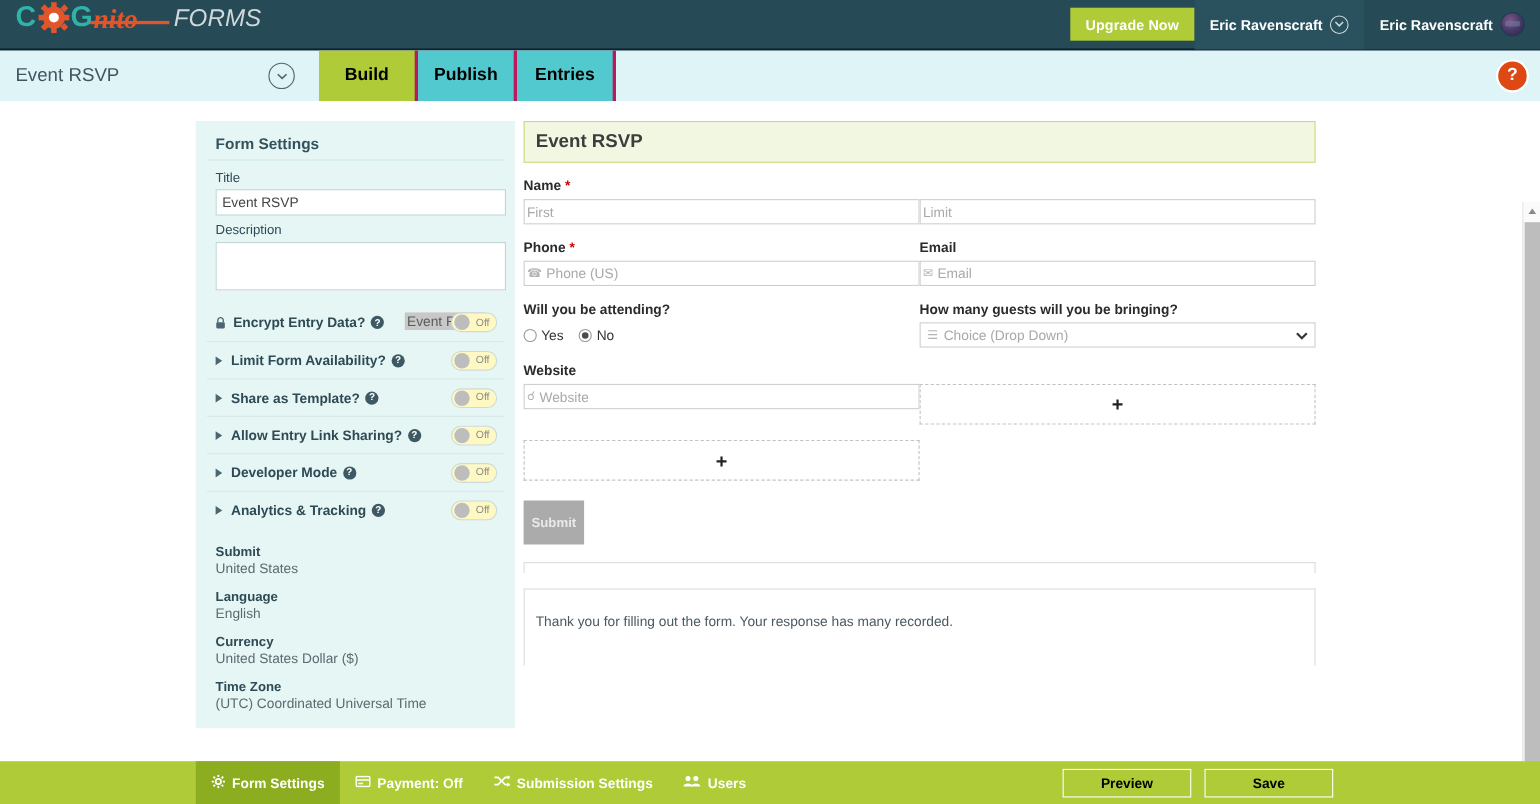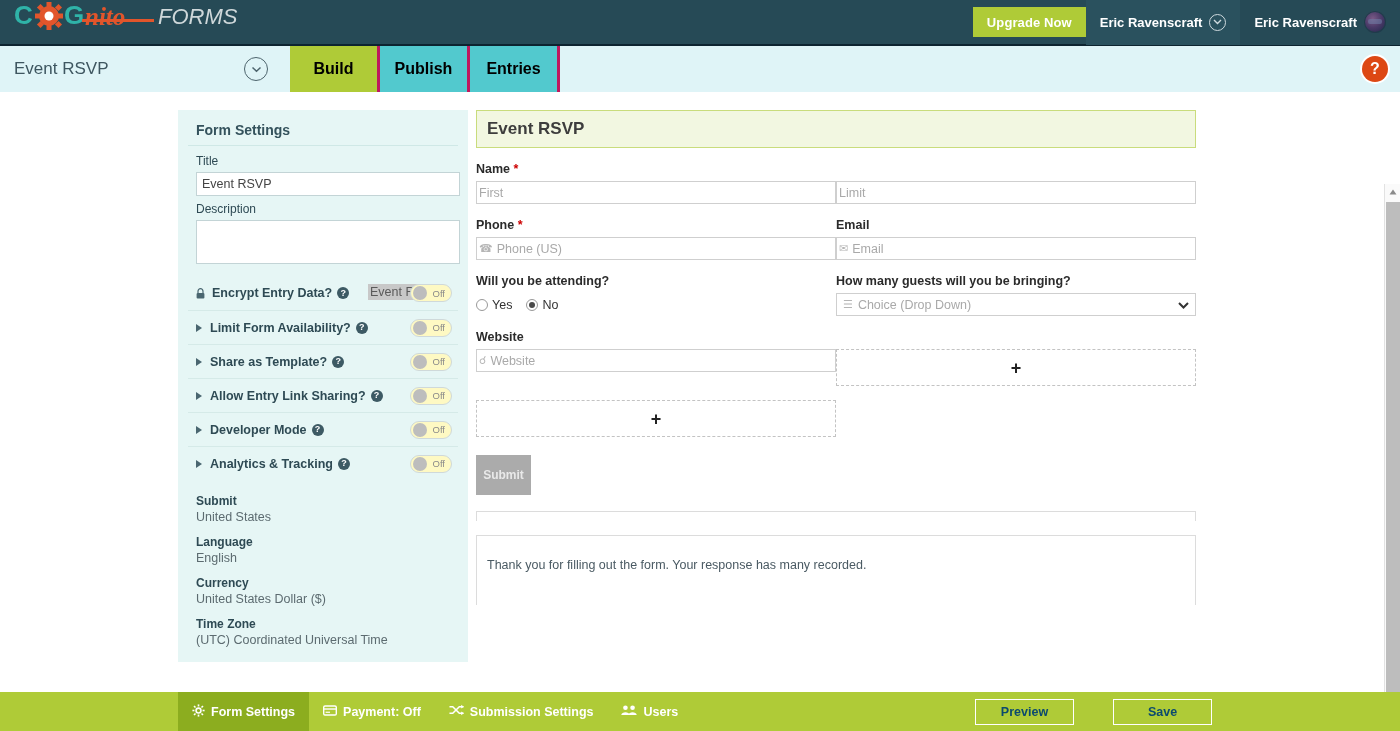--- a/index.html
+++ b/index.html
@@ -213,25 +213,24 @@
     background:#AFCB37; display:flex; align-items:stretch;
   }
   .bb-spacer { width:178px; }
   .bb-item {
     display:flex; align-items:center; gap:6px; padding:0 14px;
     color:#fff; font-size:12.5px; font-weight:bold; cursor:pointer;
   }
   .bb-item.active { background:#8CAD1F; }
   .bb-right { margin-left:auto; display:flex; align-items:center; gap:12px; padding-right:188px; }
   .bb-btn {
-    width:99px; height:26px; border:1.5px solid #fff; background:transparent;
-    color:#0c4a6e; font-size:12.5px; font-weight:bold; cursor:pointer;
+    width:117px; height:26px; border:1.5px solid #fff; background:transparent;
+    color:#000000; font-size:12.5px; font-weight:bold; cursor:pointer;
     display:flex; align-items:center; justify-content:center;
     font-family:"Liberation Sans", sans-serif;
-    margin-left:27px;
   }
 </style>
 </head>
 <body>
 
 <div class="app">
 
   <div class="topbar">
     <div class="logo">
       <svg width="240" height="34" viewBox="0 0 240 34">

